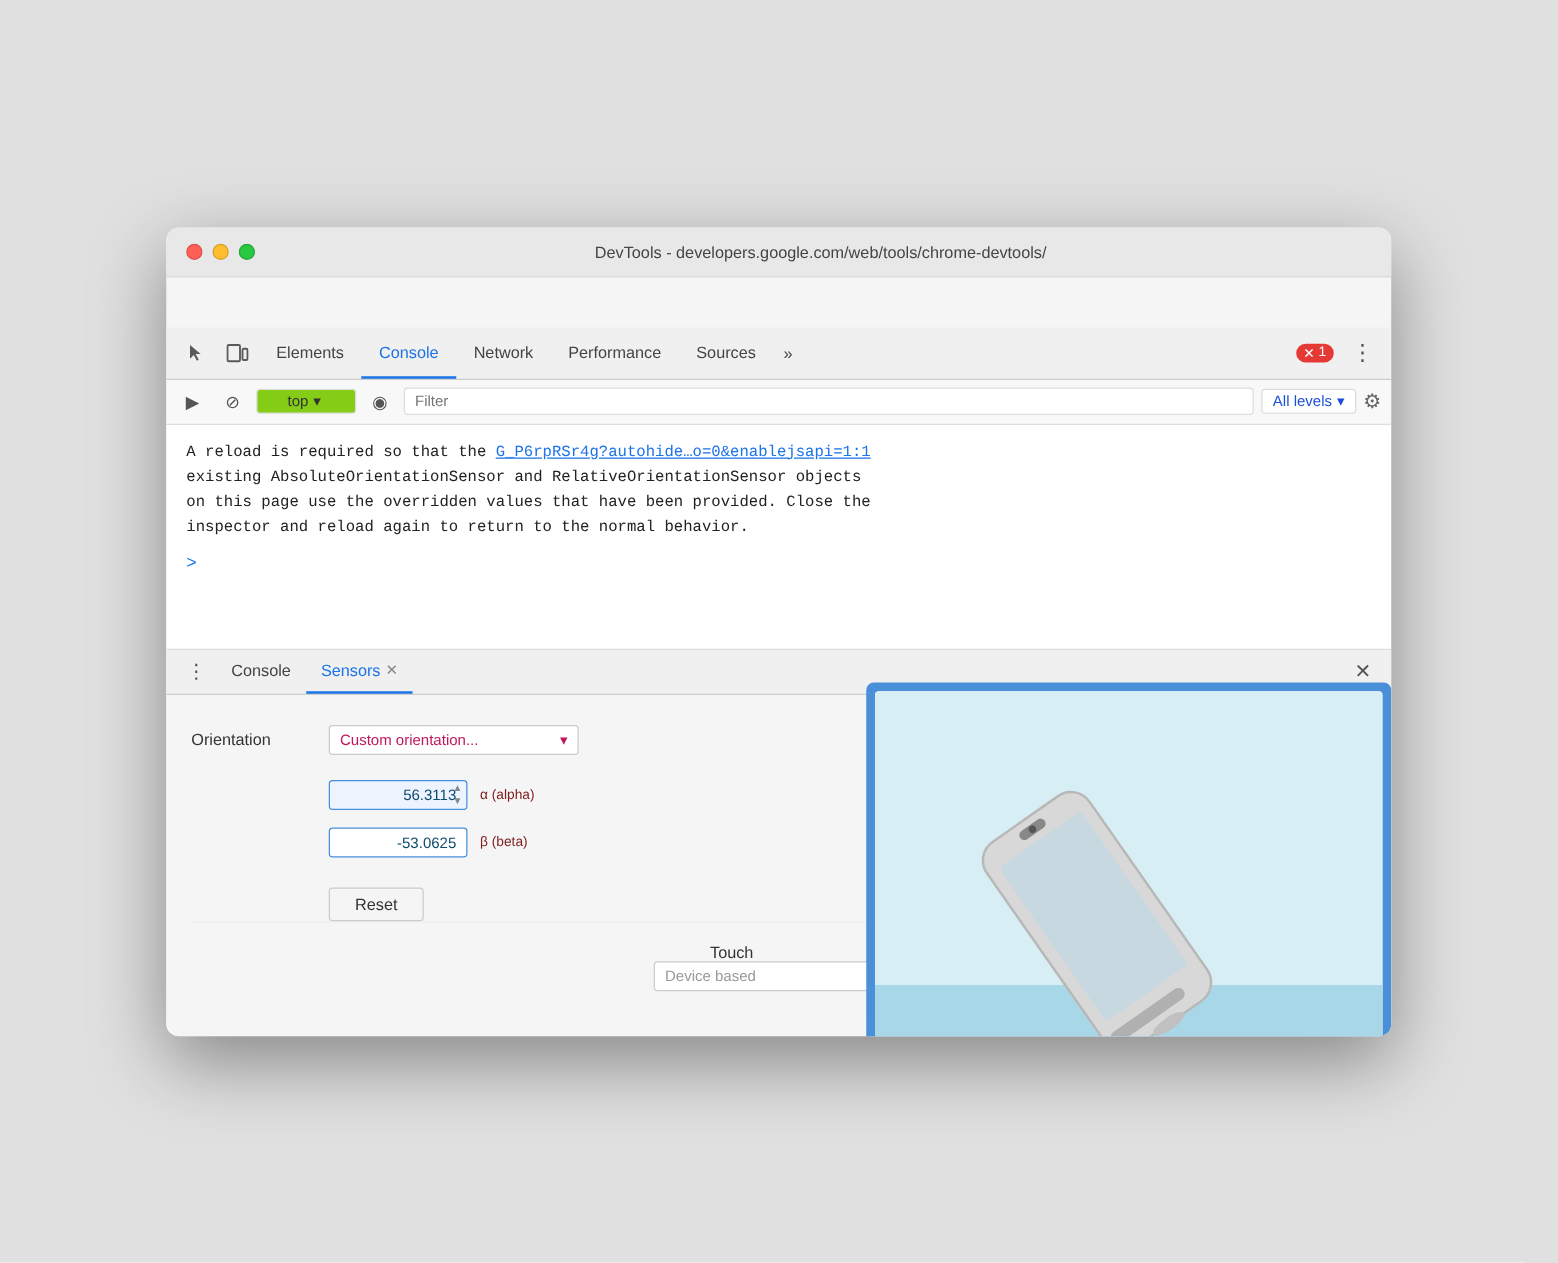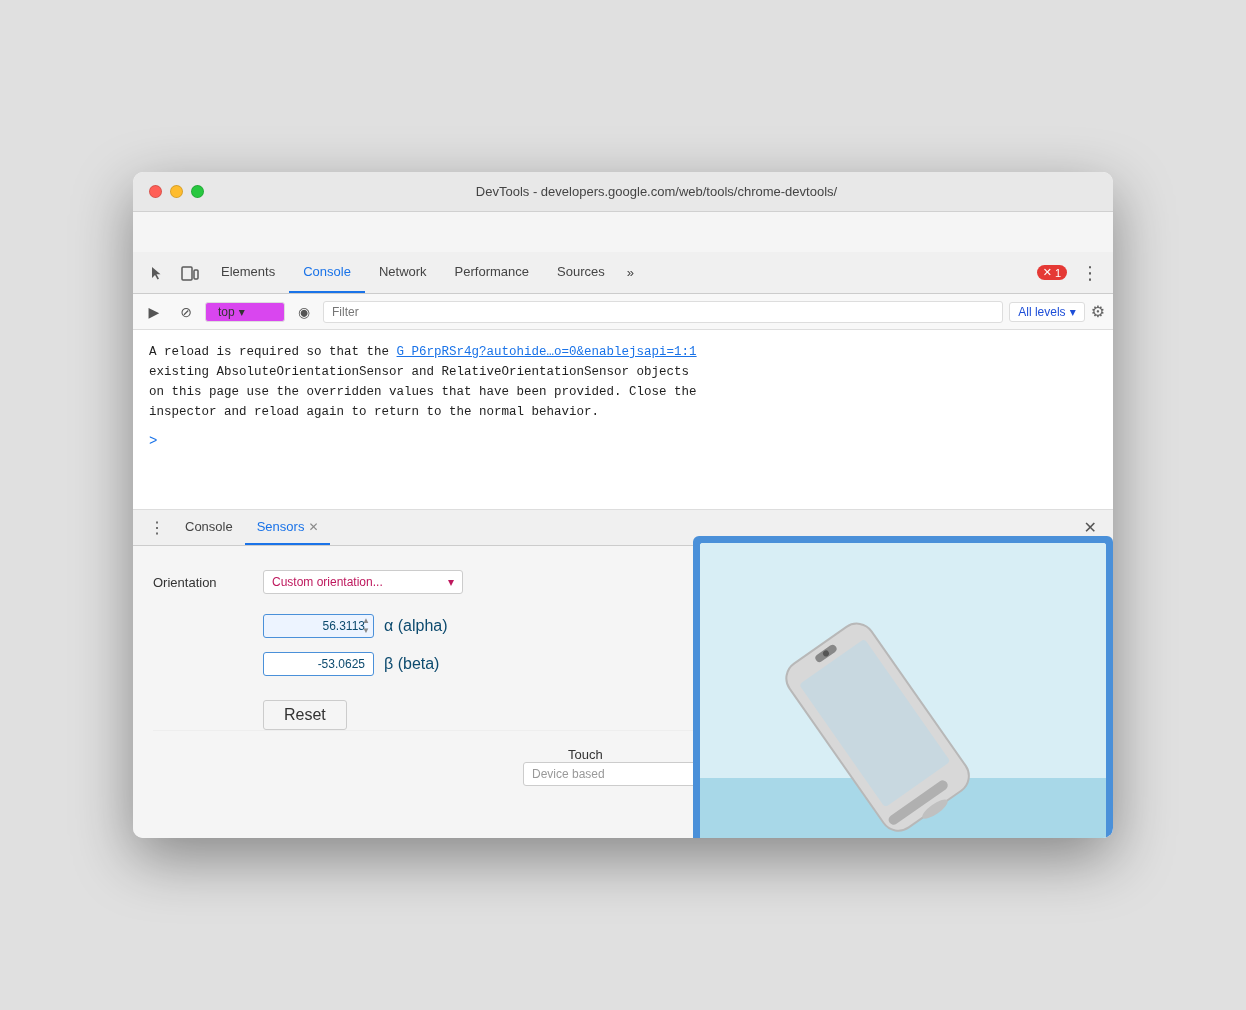--- a/index.html
+++ b/index.html
@@ -133,24 +133,24 @@
       background: transparent;
       cursor: pointer;
       border-radius: 3px;
       color: #555;
       font-size: 14px;
     }
     .context-select {
       display: flex;
       align-items: center;
       gap: 4px;
-      padding: 2px 12px;
+      padding: 2px 24px;
       border: 1px solid #ddd;
       border-radius: 3px;
-      background: #d946ef;
+      background: #84cc16;
       font-size: 12px;
       color: #333;
       cursor: pointer;
       min-width: 80px;
     }
     .filter-input {
       flex: 1;
       border: 1px solid #ddd;
       border-radius: 3px;
       padding: 3px 8px;
@@ -242,21 +242,21 @@
       font-size: 16px;
       color: #555;
       cursor: pointer;
       padding: 0 8px;
     }
 
     
     .sensors-panel {
       display: flex;
       position: relative;
-      padding: 24px 0 16px 0;
+      padding: 24px 0 0 0;
     }
     .sensors-content {
       flex: 1;
       padding: 0 20px 20px 20px;
     }
 
     .sensor-row {
       display: flex;
       align-items: center;
       margin-bottom: 20px;
@@ -292,30 +292,30 @@
       font-size: 12px;
       color: #0c4a6e;
       text-align: right;
       outline: none;
     }
     .value-input.active {
       border-color: #4a90d9;
       background: #edf4ff;
     }
     .value-label {
-      font-size: 16px;
-      color: #0c4a6e;
+      font-size: 11px;
+      color: #7f1d1d;
     }
     .reset-btn {
       display: inline-block;
       border: 1px solid #ccc;
       border-radius: 3px;
       background: #f5f5f5;
       padding: 5px 20px;
-      font-size: 16px;
+      font-size: 13px;
       color: #333;
       cursor: pointer;
       margin-top: 8px;
       margin-left: 110px;
     }
 
     
     .device-viz-wrapper {
       position: absolute;
       right: 0;

